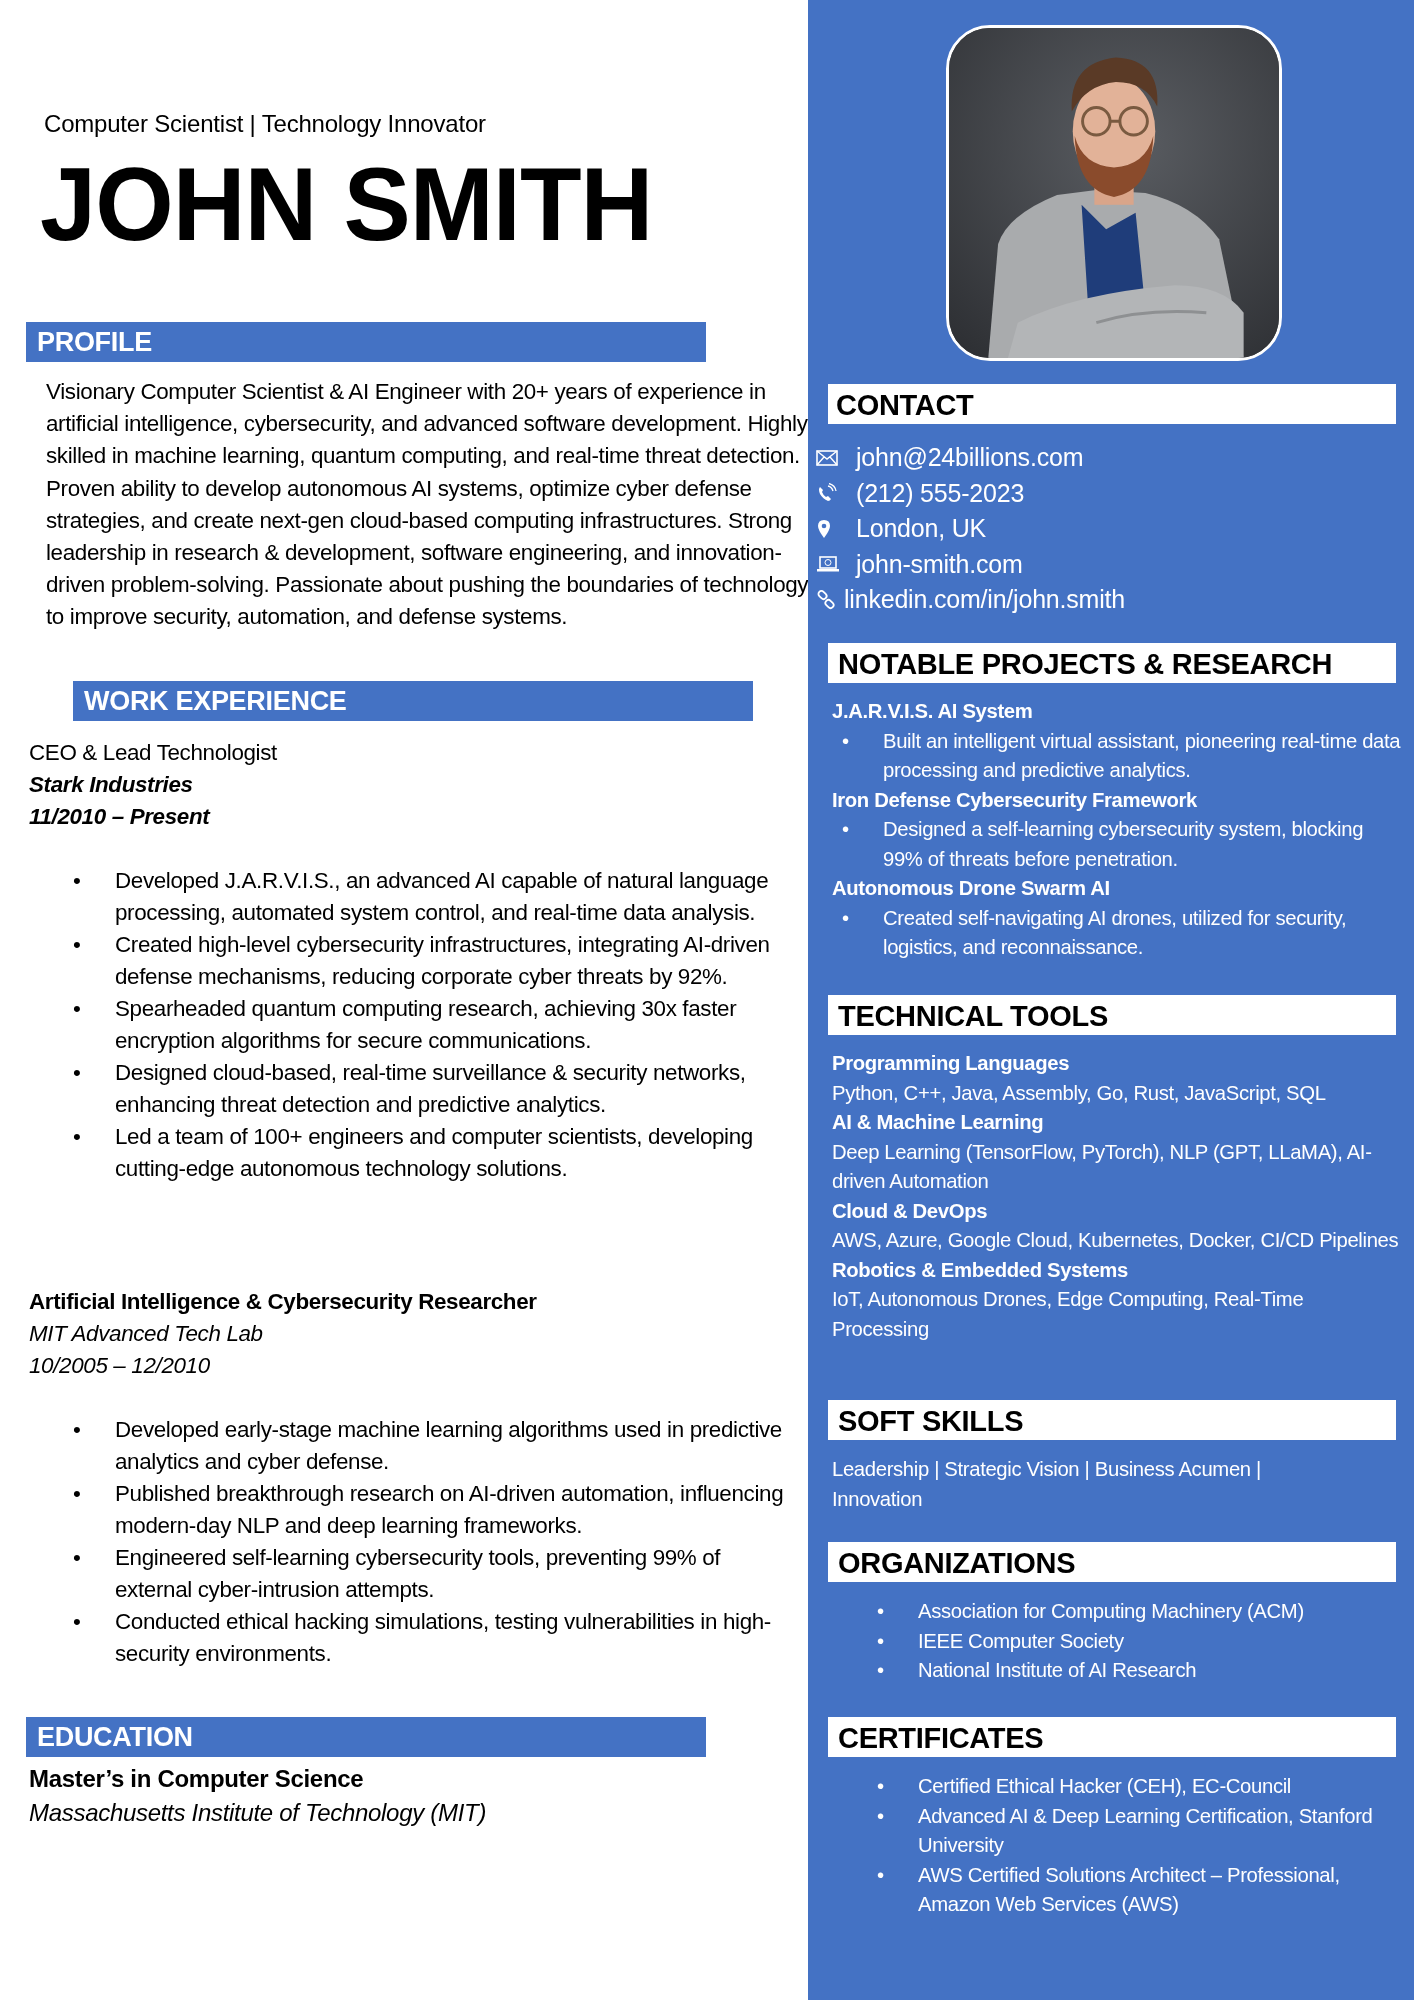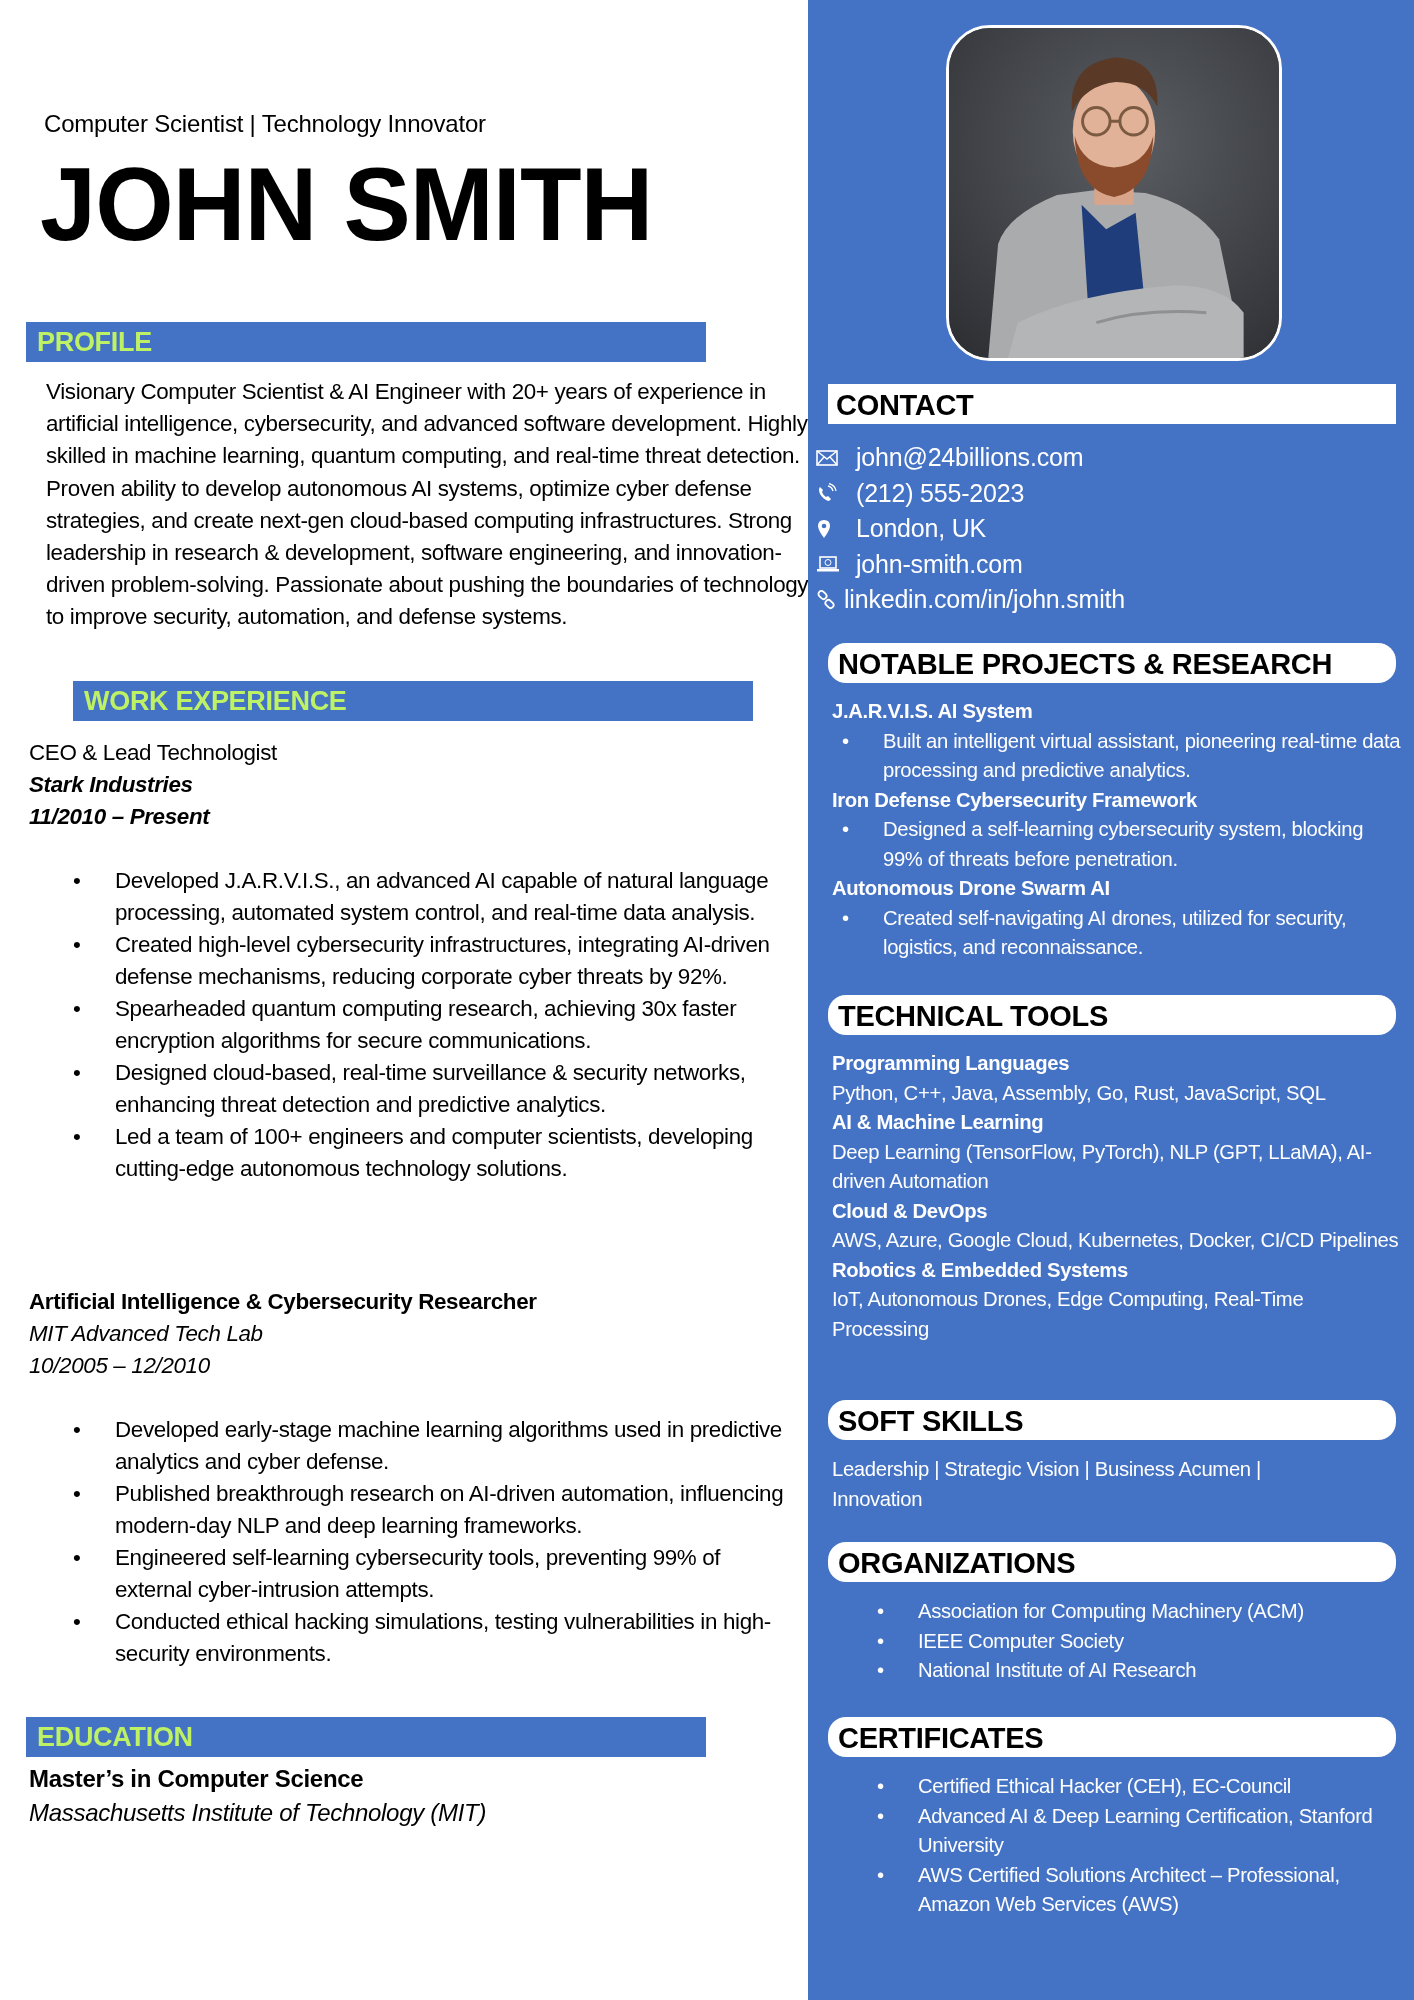--- a/index.html
+++ b/index.html
@@ -4,21 +4,21 @@
 <style>
   * { box-sizing: border-box; margin: 0; padding: 0; }
   html, body { width: 1414px; height: 2000px; background: #ffffff; overflow: hidden; }
   body { position: relative; font-family: "Liberation Sans", sans-serif; color: #000; }
 
   
   .left { position: absolute; left: 0; top: 0; width: 808px; height: 2000px; }
   .tagline { position: absolute; left: 44px; top: 110px; font-size: 24px; letter-spacing: -0.2px; }
   .name { position: absolute; left: 40px; top: 152px; font-size: 104px; font-weight: 700; letter-spacing: -1px; line-height: 1; transform: scaleX(0.97); transform-origin: left; }
 
-  .sec-head-left { position: absolute; left: 26px; width: 680px; height: 40px; background: #4472C4; color: #bef264; font-weight: 700; font-size: 27px; padding-left: 11px; line-height: 40px; letter-spacing: -0.3px; }
+  .sec-head-left { position: absolute; left: 26px; width: 680px; height: 40px; background: #4472C4; color: #ffffff; font-weight: 700; font-size: 27px; padding-left: 11px; line-height: 40px; letter-spacing: -0.3px; }
 
   .profile-text { position: absolute; left: 46px; top: 362px; width: 770px; font-size: 22.4px; line-height: 32.2px; letter-spacing: -0.35px; margin-top: 14px; }
 
   .job { position: absolute; left: 29px; width: 770px; font-size: 22.4px; line-height: 32px; letter-spacing: -0.35px; }
   .job .title-line { display: block; }
   .job .company { display: block; font-style: italic; }
   .job .dates { display: block; font-style: italic; }
   .job .bold { font-weight: 700; }
   .job ul { list-style: none; margin-top: 32px; }
   .job li { position: relative; padding-left: 86px; }
@@ -27,21 +27,21 @@
   .edu { position: absolute; left: 29px; top: 1762px; font-size: 24px; line-height: 34px; letter-spacing: -0.3px; }
   .edu .degree { font-weight: 700; display: block; }
   .edu .school { font-style: italic; display: block; }
 
   
   .right { position: absolute; left: 808px; top: 0; width: 606px; height: 2000px; background: #4472C4; color: #fff; }
   .photo { position: absolute; left: 138px; top: 25px; width: 336px; height: 336px; border: 3px solid #fff; border-radius: 44px; overflow: hidden; background: #3c3e42; }
   .photo svg { width: 100%; height: 100%; display: block; }
 
   .sec-head-right { position: absolute; left: 20px; width: 568px; height: 40px; background: #fff; color: #000; font-weight: 700; font-size: 29px; padding-left: 8px; line-height: 42px; letter-spacing: -0.3px; }
-  .sec-head-right.indent { padding-left: 10px; border-radius: 18px; }
+  .sec-head-right.indent { padding-left: 10px; }
 
   .contact { position: absolute; left: 8px; top: 440px; font-size: 25px; line-height: 35.5px; letter-spacing: -0.2px; }
   .contact .row { display: flex; align-items: center; height: 35.5px; }
   .contact .ico { width: 28px; height: 22px; display: inline-flex; align-items: center; justify-content: flex-start; margin-right: 12px; }
   .contact .ico svg { display: block; }
 
   .rblock { position: absolute; left: 24px; width: 570px; font-size: 20.3px; line-height: 29.5px; letter-spacing: -0.35px; }
   .rblock .sub { font-weight: 700; display: block; }
   .rblock .txt { display: block; }
   .rblock ul { list-style: none; }

